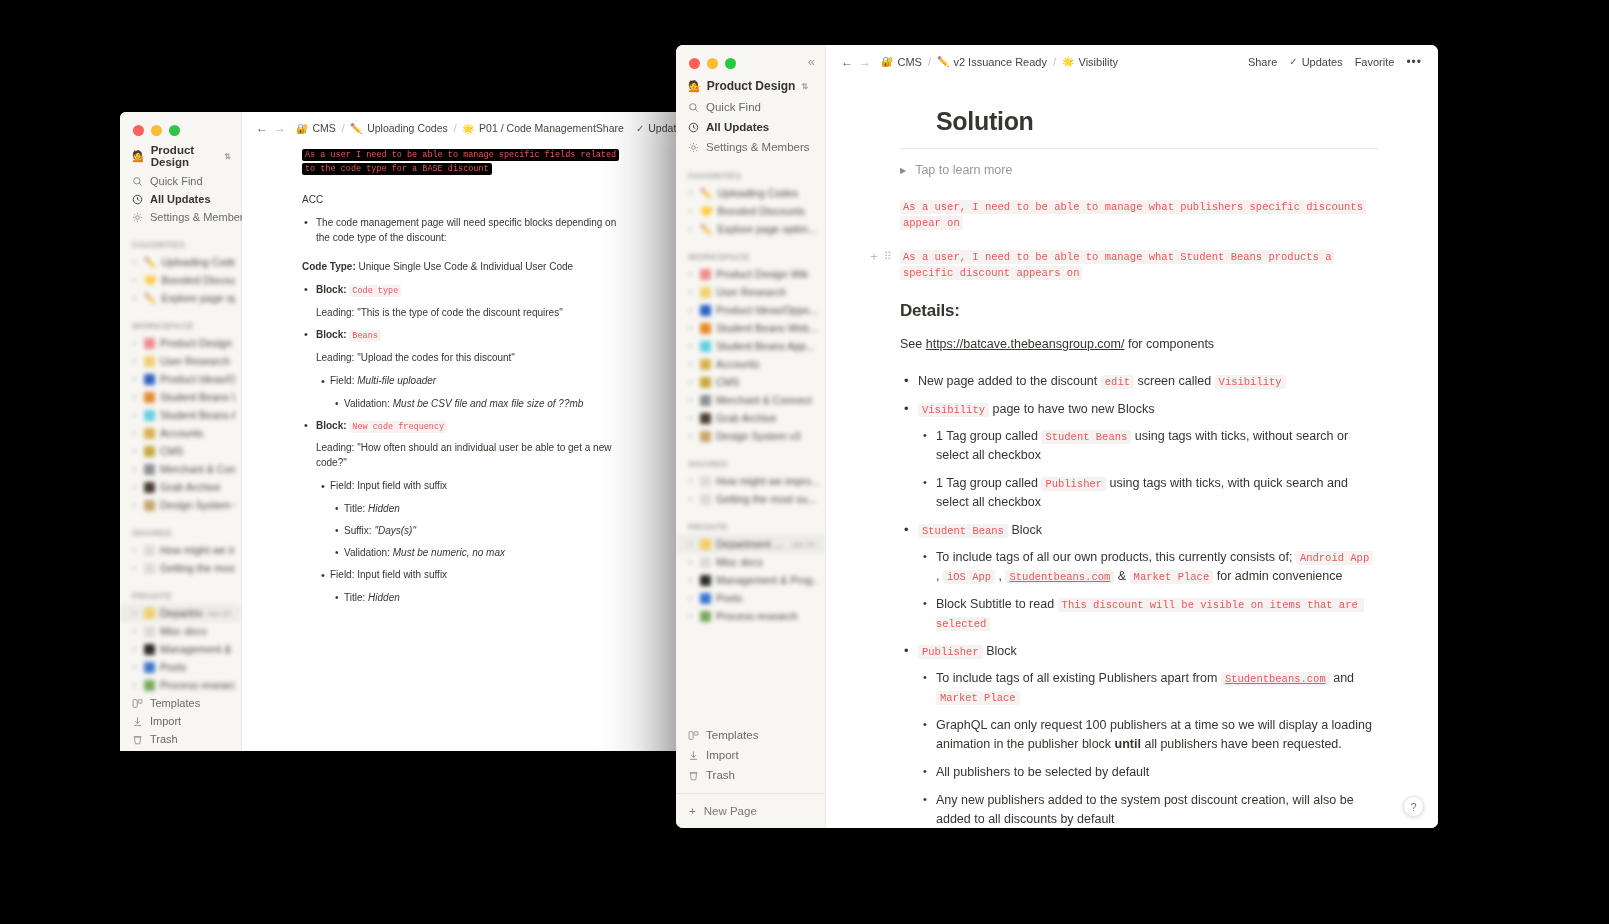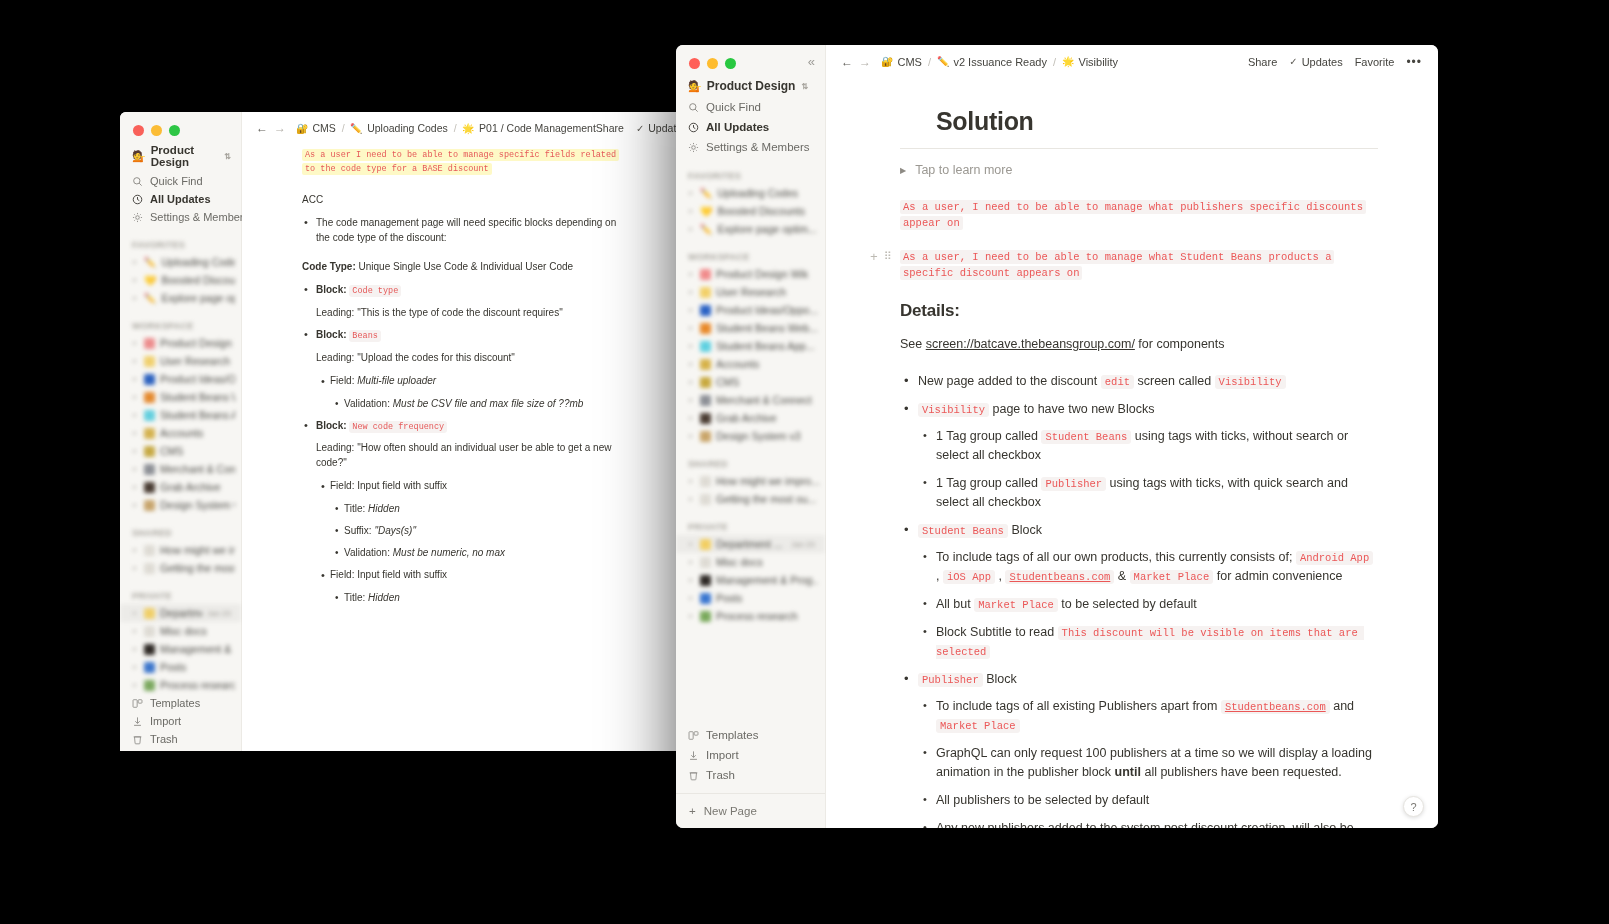--- a/index.html
+++ b/index.html
@@ -215,21 +215,21 @@
   .win-back .lead { font-size: 10px; color: #37352f; margin: 7px 0 7px 0; line-height:1.5; }
   .win-back em { font-style: italic; }
   .bold { font-weight: bold; text-align: right; }
 
   .codeblock-back {
     font-family: "Liberation Mono", monospace;
     color: #eb5757; font-size: 8.5px; line-height: 1.6;
     margin-bottom: 16px;
   }
   .codeblock-back span.hl {
-    background: #fef9c3; padding: 1px 3px; border-radius: 2px;
+    background: #000000; padding: 1px 3px; border-radius: 2px;
     box-decoration-break: clone; -webkit-box-decoration-break: clone;
   }
 
   .help-btn {
     position: absolute; right: 14px; bottom: 11px;
     width: 21px; height: 21px; border-radius: 50%;
     background: #ffffff; border: 1px solid #e6e4df;
     box-shadow: 0 1px 4px rgba(0,0,0,0.14);
     display: flex; align-items: center; justify-content: center;
     font-size: 11px; color: #7b7974; cursor: pointer;
@@ -771,33 +771,32 @@
             <span class="blk-handles">
               <span class="plus-h">+</span>
               <span class="grip-h">⠿</span>
             </span>
             <span class="hl">As a user, I need to be able to manage what Student Beans products a specific discount appears on</span>
           </div>
 
           <h2 class="doc-h2">Details:</h2>
 
           <div class="para" style="margin-bottom:18px;">
-            <span>See </span><span class="link">screen://batcave.thebeansgroup.com/</span><span> for components</span>
+            <span>See </span><span class="link">https://batcave.thebeansgroup.com/</span><span> for components</span>
           </div>
 
           <div id="front-bullets">
               <ul class="bl">
                 <li><span>New page added to the discount </span><span class="code-chip">edit</span><span> screen called </span><span class="code-chip">Visibility</span></li>
                 <li><span class="code-chip">Visibility</span><span> page to have two new Blocks</span><ul class="bl">
                     <li><span>1 Tag group called </span><span class="code-chip">Student Beans</span><span> using tags with ticks, without search or select all checkbox</span></li>
                     <li><span>1 Tag group called </span><span class="code-chip">Publisher</span><span> using tags with ticks, with quick search and select all checkbox</span></li>
                   </ul></li>
                 <li><span class="code-chip">Student Beans</span><span> Block</span><ul class="bl">
                     <li><span>To include tags of all our own products, this currently consists of; </span><span class="code-chip">Android App</span><span> , </span><span class="code-chip">iOS App</span><span> , </span><span class="code-chip code-underline">Studentbeans.com</span><span> &amp; </span><span class="code-chip">Market Place</span><span> for admin convenience</span></li>
-                    <li><span>All but </span><span class="code-chip">Market Place</span><span> to be selected by default</span></li>
                     <li><span>Block Subtitle to read </span><span class="code-chip">This discount will be visible on items that are selected</span></li>
                   </ul></li>
                 <li><span class="code-chip">Publisher</span><span> Block</span><ul class="bl">
                     <li><span>To include tags of all existing Publishers apart from </span><span class="code-chip code-underline">Studentbeans.com</span><span> and </span><span class="code-chip">Market Place</span></li>
                     <li><span>GraphQL can only request 100 publishers at a time so we will display a loading animation in the publisher block </span><strong>until</strong><span> all publishers have been requested.</span></li>
                     <li><span>All publishers to be selected by default</span></li>
                     <li><span>Any new publishers added to the system post discount creation, will also be added to all discounts by default</span></li>
                   </ul></li>
               </ul>
             </div>

